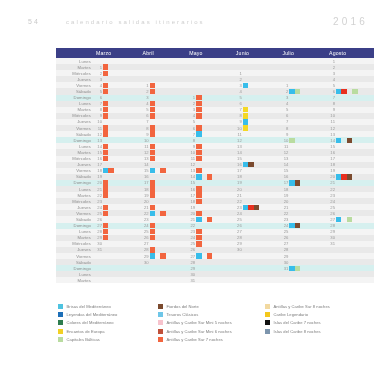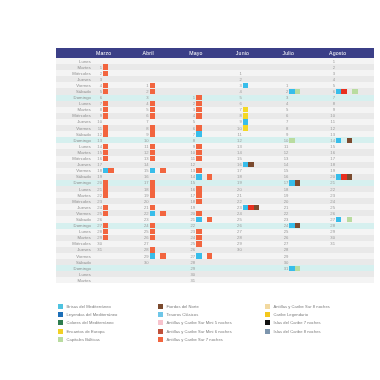--- a/index.html
+++ b/index.html
@@ -95,20 +95,25 @@
   .legsw{
     width:5px;height:5px;flex:0 0 5px;margin-right:3.5px;display:block;
   }
   .legtx{font-size:4.1px;color:#7b7b7b;letter-spacing:.05px;white-space:nowrap;}
 </style>
 </head>
 <body>
 
 <div class="page">
 
+  <div class="topbar">
+    <div class="pagenum">54</div>
+    <div class="doctitle">calendario salidas itinerarios</div>
+    <div class="year">2016</div>
+  </div>
 
   <div class="cal">
     <div class="monthrow" id="monthrow">
       <div class="lbl"></div>
     <div class="monthcell">Marzo</div>
         <div class="monthcell">Abril</div>
         <div class="monthcell">Mayo</div>
         <div class="monthcell">Junio</div>
         <div class="monthcell">Julio</div>
         <div class="monthcell">Agosto</div>

